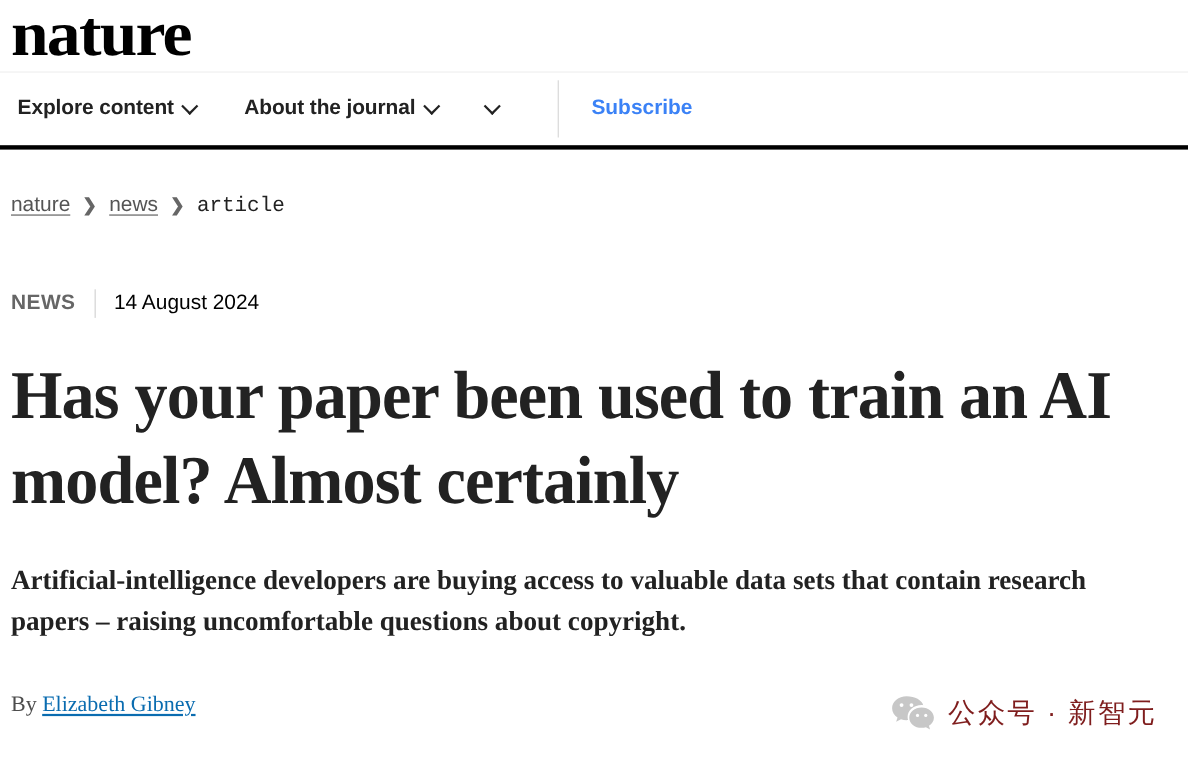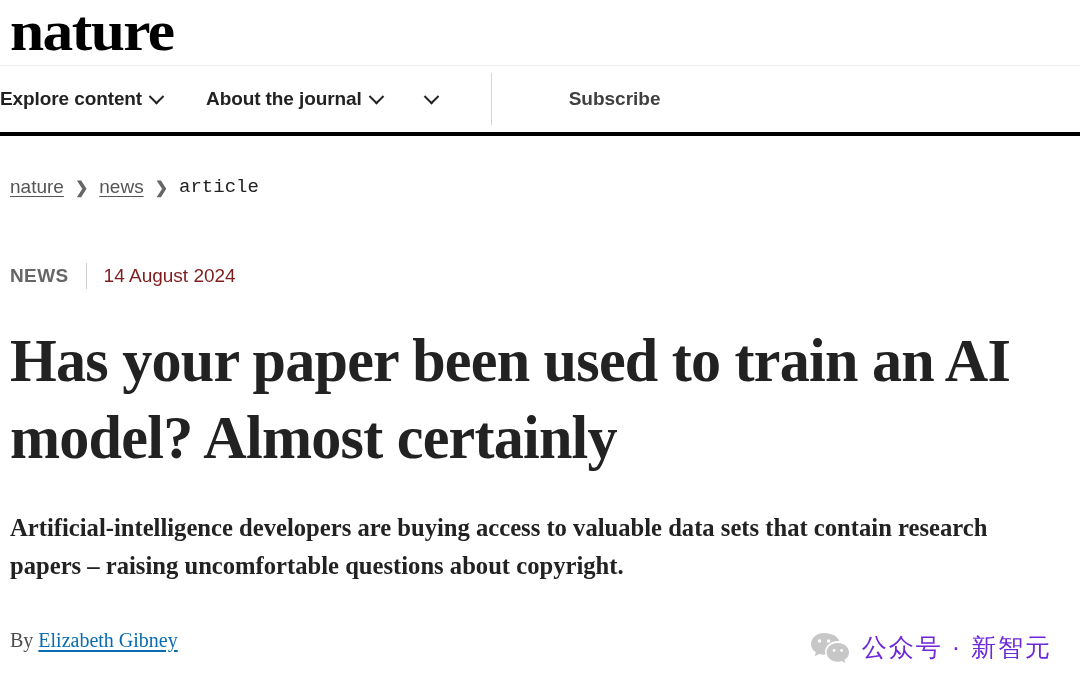--- a/index.html
+++ b/index.html
@@ -36,21 +36,21 @@
     transform: scaleX(1.06);
     transform-origin: left center;
     margin-top: -4px;
   }
 
   
   .nav {
     height: 70px;
     display: flex;
     align-items: center;
-    padding-left: 0;
+    padding-left: 16px;
     border-bottom: 4px solid #000000;
     position: relative;
   }
 
   .nav-item {
     display: flex;
     align-items: center;
     gap: 9px;
     font-size: 19px;
     font-weight: bold;
@@ -75,24 +75,23 @@
   .nav-divider {
     width: 1px;
     height: 52px;
     background: #d5d5d5;
     margin: 0 30px 0 54px;
   }
 
   .nav-plain {
     font-size: 19px;
     font-weight: bold;
-    color: #404040;
+    color: #3b82f6;
     cursor: pointer;
     white-space: nowrap;
-    margin-left: 47px;
   }
 
   
   .main {
     padding: 0 10px;
   }
 
   .breadcrumb {
     display: flex;
     align-items: center;
@@ -133,21 +132,21 @@
 
   .meta-divider {
     width: 1px;
     height: 26px;
     background: #cfcfcf;
     margin: 0 17px;
   }
 
   .meta-date {
     font-size: 19px;
-    color: #7f1d1d;
+    color: #000000;
   }
 
   .headline {
     font-family: "Liberation Serif", "DejaVu Serif", serif;
     font-weight: bold;
     font-size: 62px;
     line-height: 77px;
     letter-spacing: -0.8px;
     color: #222222;
     margin-top: 33px;
@@ -183,21 +182,21 @@
   }
 
   
   .watermark {
     position: absolute;
     right: 28px;
     bottom: 24px;
     display: flex;
     align-items: center;
     gap: 12px;
-    color: #6d28d9;
+    color: #7f1d1d;
     font-size: 25px;
     letter-spacing: 2px;
     user-select: none;
   }
 
   .wechat-icon {
     width: 40px;
     height: 32px;
     position: relative;
     flex: none;

